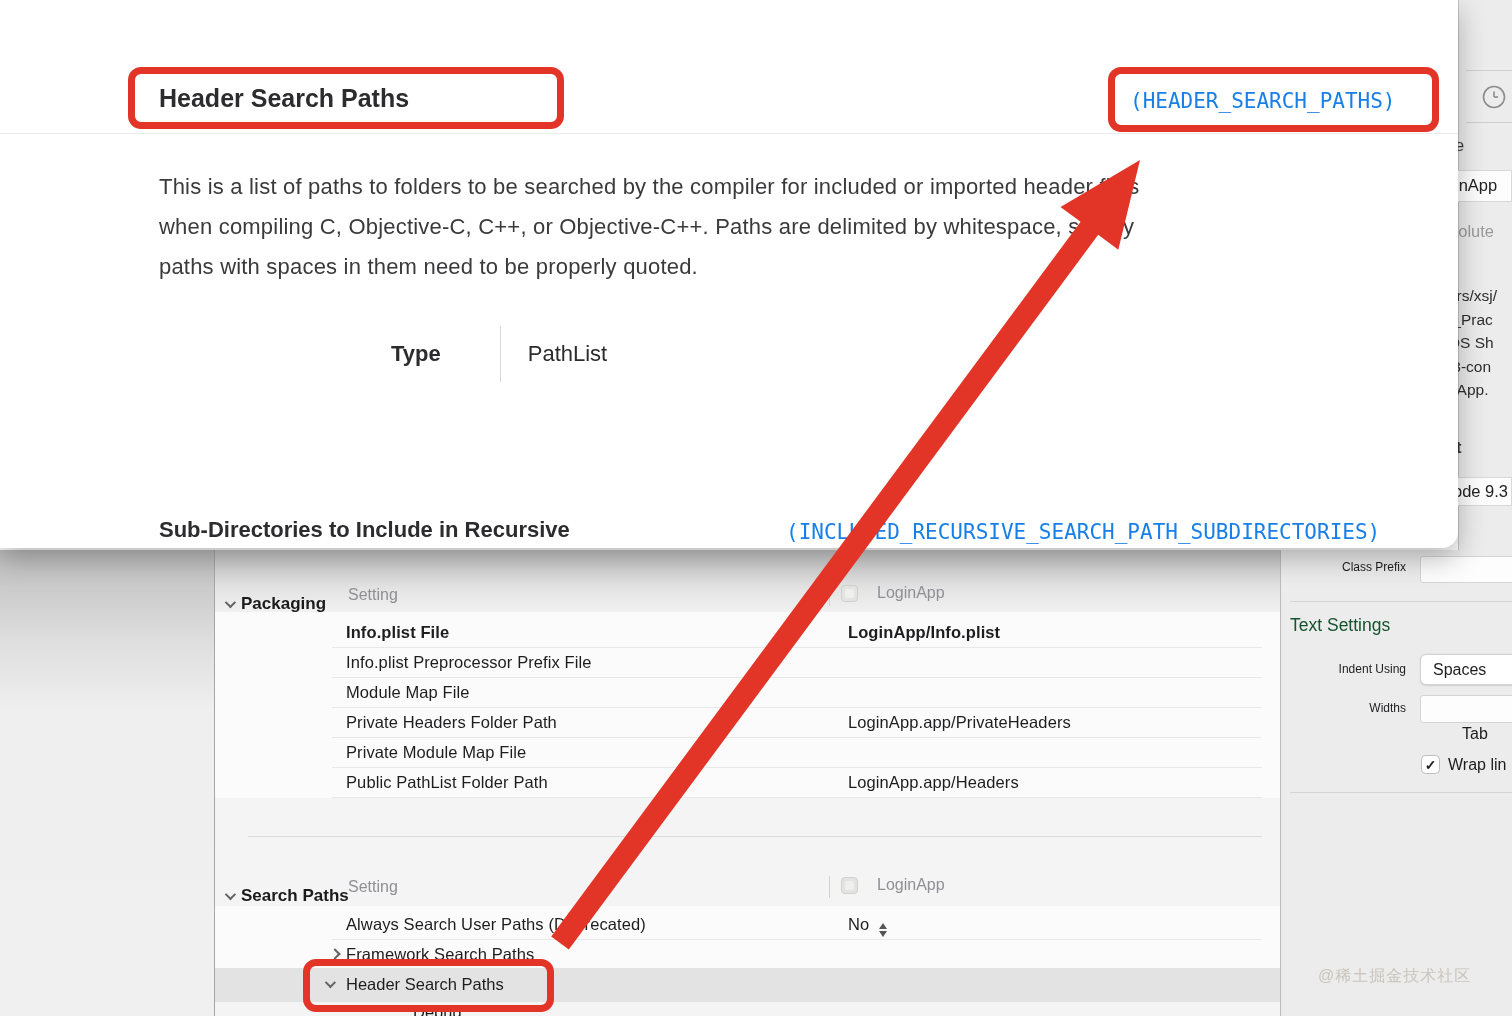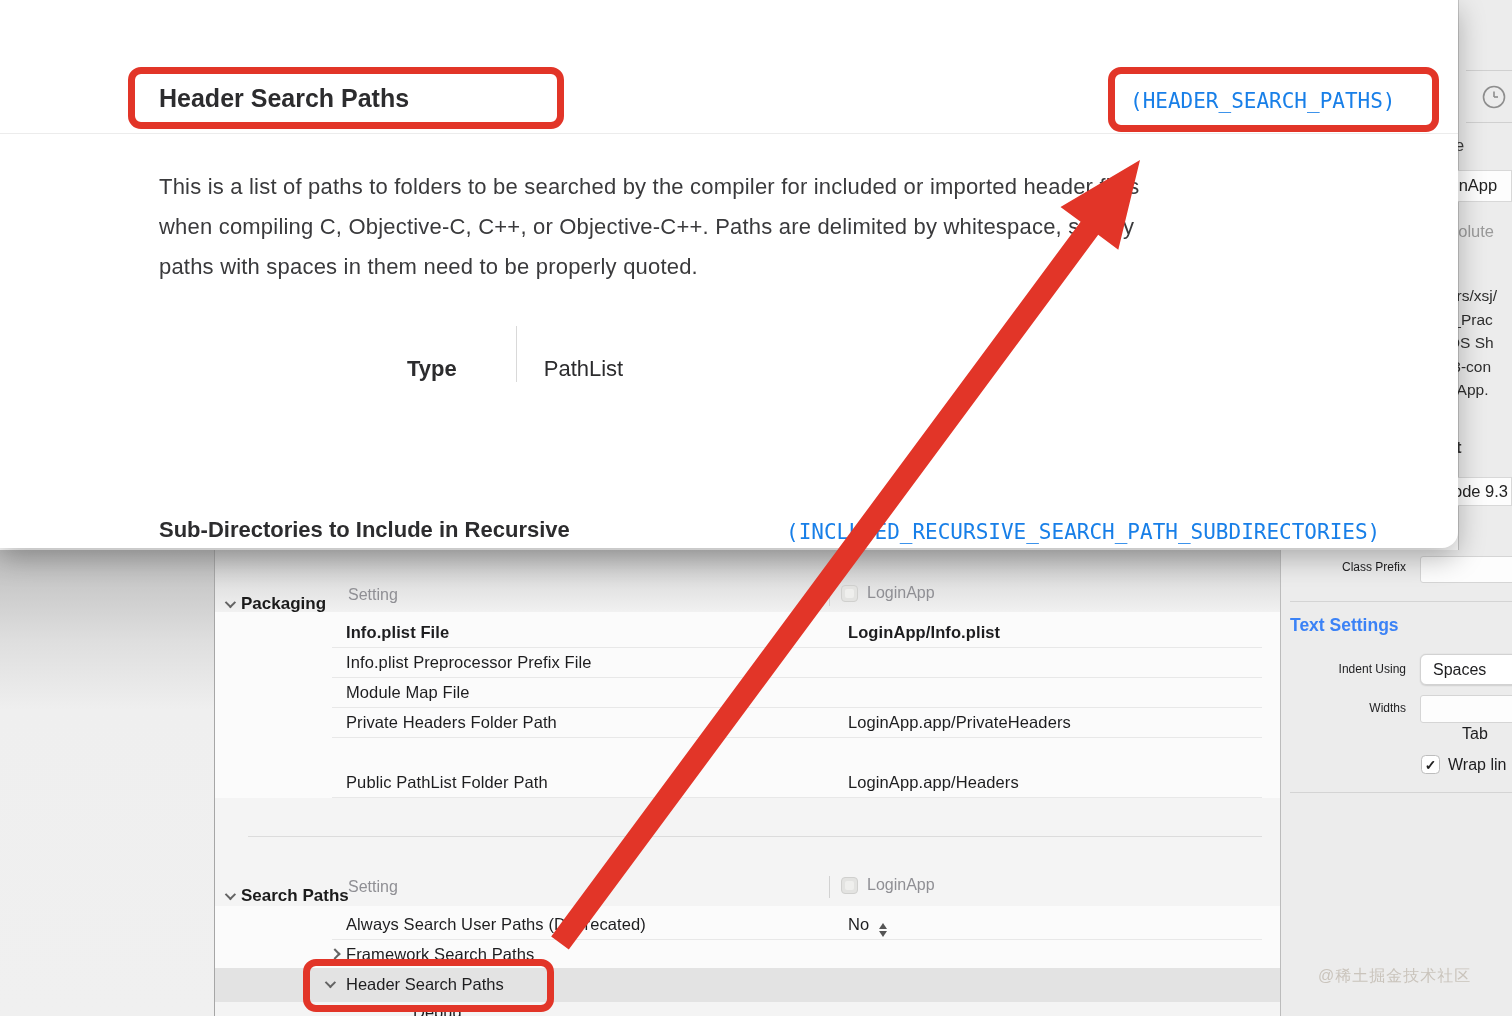--- a/index.html
+++ b/index.html
@@ -16,21 +16,21 @@
     background:linear-gradient(180deg,#bdbdbd 0,#dedede 90px,#efefef 160px,#f0f0f0 100%);
     border-right:1px solid #a6a6a6; }
 
   
   #main { left:215px; top:550px; width:1065px; height:466px; background:#f4f4f4; overflow:hidden; }
   .hdr-band { position:absolute; left:0; top:0; width:1065px; height:62px;
     background:linear-gradient(180deg,#c6c6c6 0,#e4e4e4 40px,#f1f1f1 100%); }
   .section-row { position:absolute; display:flex; align-items:center; gap:8px;margin-top:40px; }
   .section-label { font-size:17px; font-weight:bold; color:#1b1b1b; }
   .col-setting { position:absolute; font-size:16px; color:#8f8f94; }
-  .col-target { position:absolute; display:flex; align-items:center; gap:9px; font-size:16px; color:#8f8f94; }
+  .col-target { position:absolute; display:flex; align-items:center; gap:19px; font-size:16px; color:#8f8f94; }
   .col-sep { position:absolute; width:1px; height:22px; background:#d2d2d2; }
   .app-mini-icon { width:17px; height:17px; border-radius:4px; background:#e3e3e1; border:1px solid #d0d0ce;
     display:inline-block; position:relative; }
   .app-mini-icon:after { content:""; position:absolute; left:3px; top:3px; right:3px; bottom:3px;
     background:#efefed; border-radius:2px; }
   .rows-bg { position:absolute; left:0; width:1065px; background:#fbfbfb; }
   .srow { position:absolute; left:0; width:1065px; height:30px; }
   .srow .lab { position:absolute; left:131px; top:5px; font-size:16.5px; color:#1d1d1f; letter-spacing:.1px; }
   .srow .val { position:absolute; left:633px; top:5px; font-size:16.5px; color:#1d1d1f; letter-spacing:.1px; }
   .srow .sep { position:absolute; left:117px; right:18px; bottom:0; height:1px; background:#e8e8e8; }
@@ -73,21 +73,21 @@
 
   
   #popover { position:absolute; left:0; top:0; width:1458px; height:548px; background:#fff;
     z-index:10; border-radius:0 0 16px 0; box-shadow:0 10px 28px rgba(0,0,0,.28); }
   #pop-divider { position:absolute; left:0; top:133px; width:1458px; height:1px; background:#ececec; }
   #pop-title { position:absolute; left:159px; top:84px; font-size:25px; font-weight:bold; color:#2c2c2e; }
   .code-blue { font-family:"DejaVu Sans Mono","Liberation Mono",monospace; color:#187fe8; }
   #pop-code { position:absolute; left:1130px; top:89px; font-size:21px; }
   #pop-desc { position:absolute; left:159px; top:167px; font-size:22px; color:#3a3a3c;
     line-height:40px; letter-spacing:.2px; }
-  #type-row { position:absolute; left:391px; top:326px; display:flex; align-items:flex-end;margin-left:16px; }
+  #type-row { position:absolute; left:391px; top:326px; display:flex; align-items:center; }
   #type-label { font-size:22px; font-weight:bold; color:#2c2c2e; }
   #type-div { width:1px; height:56px; background:#d9d9d9; margin:0 27px 0 59px; }
   #type-value { font-size:22px; color:#2c2c2e; }
   #subdir-label { position:absolute; left:159px; top:517px; font-size:22px; font-weight:bold; color:#2c2c2e; }
   #subdir-code { position:absolute; left:786px; top:520px; font-size:21px; }
 
   
   .red-box { position:absolute; border:7px solid #e23528; border-radius:13px; z-index:20;
     background:transparent; }
   #arrow-svg { position:absolute; inset:0; z-index:30; pointer-events:none; }
@@ -130,20 +130,25 @@
           <span class="sep"></span>
         </div>
         <div class="srow" style="top:66px;">
           <span class="lab">Module Map File</span>
           <span class="val"></span>
           <span class="sep"></span>
         </div>
         <div class="srow" style="top:96px;">
           <span class="lab">Private Headers Folder Path</span>
           <span class="val">LoginApp.app/PrivateHeaders</span>
+          <span class="sep"></span>
+        </div>
+        <div class="srow" style="top:126px;">
+          <span class="lab">Private Module Map File</span>
+          <span class="val"></span>
           <span class="sep"></span>
         </div>
         <div class="srow" style="top:156px;">
           <span class="lab">Public PathList Folder Path</span>
           <span class="val">LoginApp.app/Headers</span>
           <span class="sep"></span>
         </div>
       </div>
 
       <div class="abs" style="left:33px; top:286px; width:1014px; height:1px; background:#dcdcdc;"></div>
@@ -178,21 +183,21 @@
         <span class="chev down" style="position:absolute; left:110px; top:12px;"></span>
         <span style="position:absolute; left:131px; top:7px; font-size:16.5px; color:#1d1d1f;">Header Search Paths</span>
       </div>
       <div class="abs" style="left:198px; top:453px; font-size:16.5px; color:#1d1d1f;">Debug</div>
     </div>
 
     <div id="inspector" class="abs"></div>
     <div class="insp-label" style="left:1280px; top:560px; width:126px;">Class Prefix</div>
     <div class="insp-field" style="left:1420px; top:556px; width:100px; height:27px;"></div>
     <div class="insp-divider" style="top:601px;"></div>
-    <div class="abs" style="left:1290px; top:615px; font-size:17.5px; font-weight:bold; color:#3b82f6;">Text Settings</div>
+    <div class="abs" style="left:1290px; top:615px; font-size:17.5px; font-weight:normal; color:#14532d;">Text Settings</div>
     <div class="insp-label" style="left:1280px; top:662px; width:126px;">Indent Using</div>
     <div class="dropdown" style="left:1420px; top:654px; width:100px; height:31px;">
         <span>Spaces</span>
       </div>
     <div class="insp-label" style="left:1280px; top:701px; width:126px;">Widths</div>
     <div class="insp-field" style="left:1420px; top:695px; width:100px; height:28px;"></div>
     <div class="abs" style="left:1462px; top:725px; font-size:16px; color:#1d1d1f;">Tab</div>
     <div id="checkbox" style="left:1421px; top:755px;">✓</div>
     <div class="abs" style="left:1448px; top:756px; font-size:16px; color:#1d1d1f; white-space:nowrap;">Wrap lin</div>
     <div class="insp-divider" style="top:792px;"></div>

